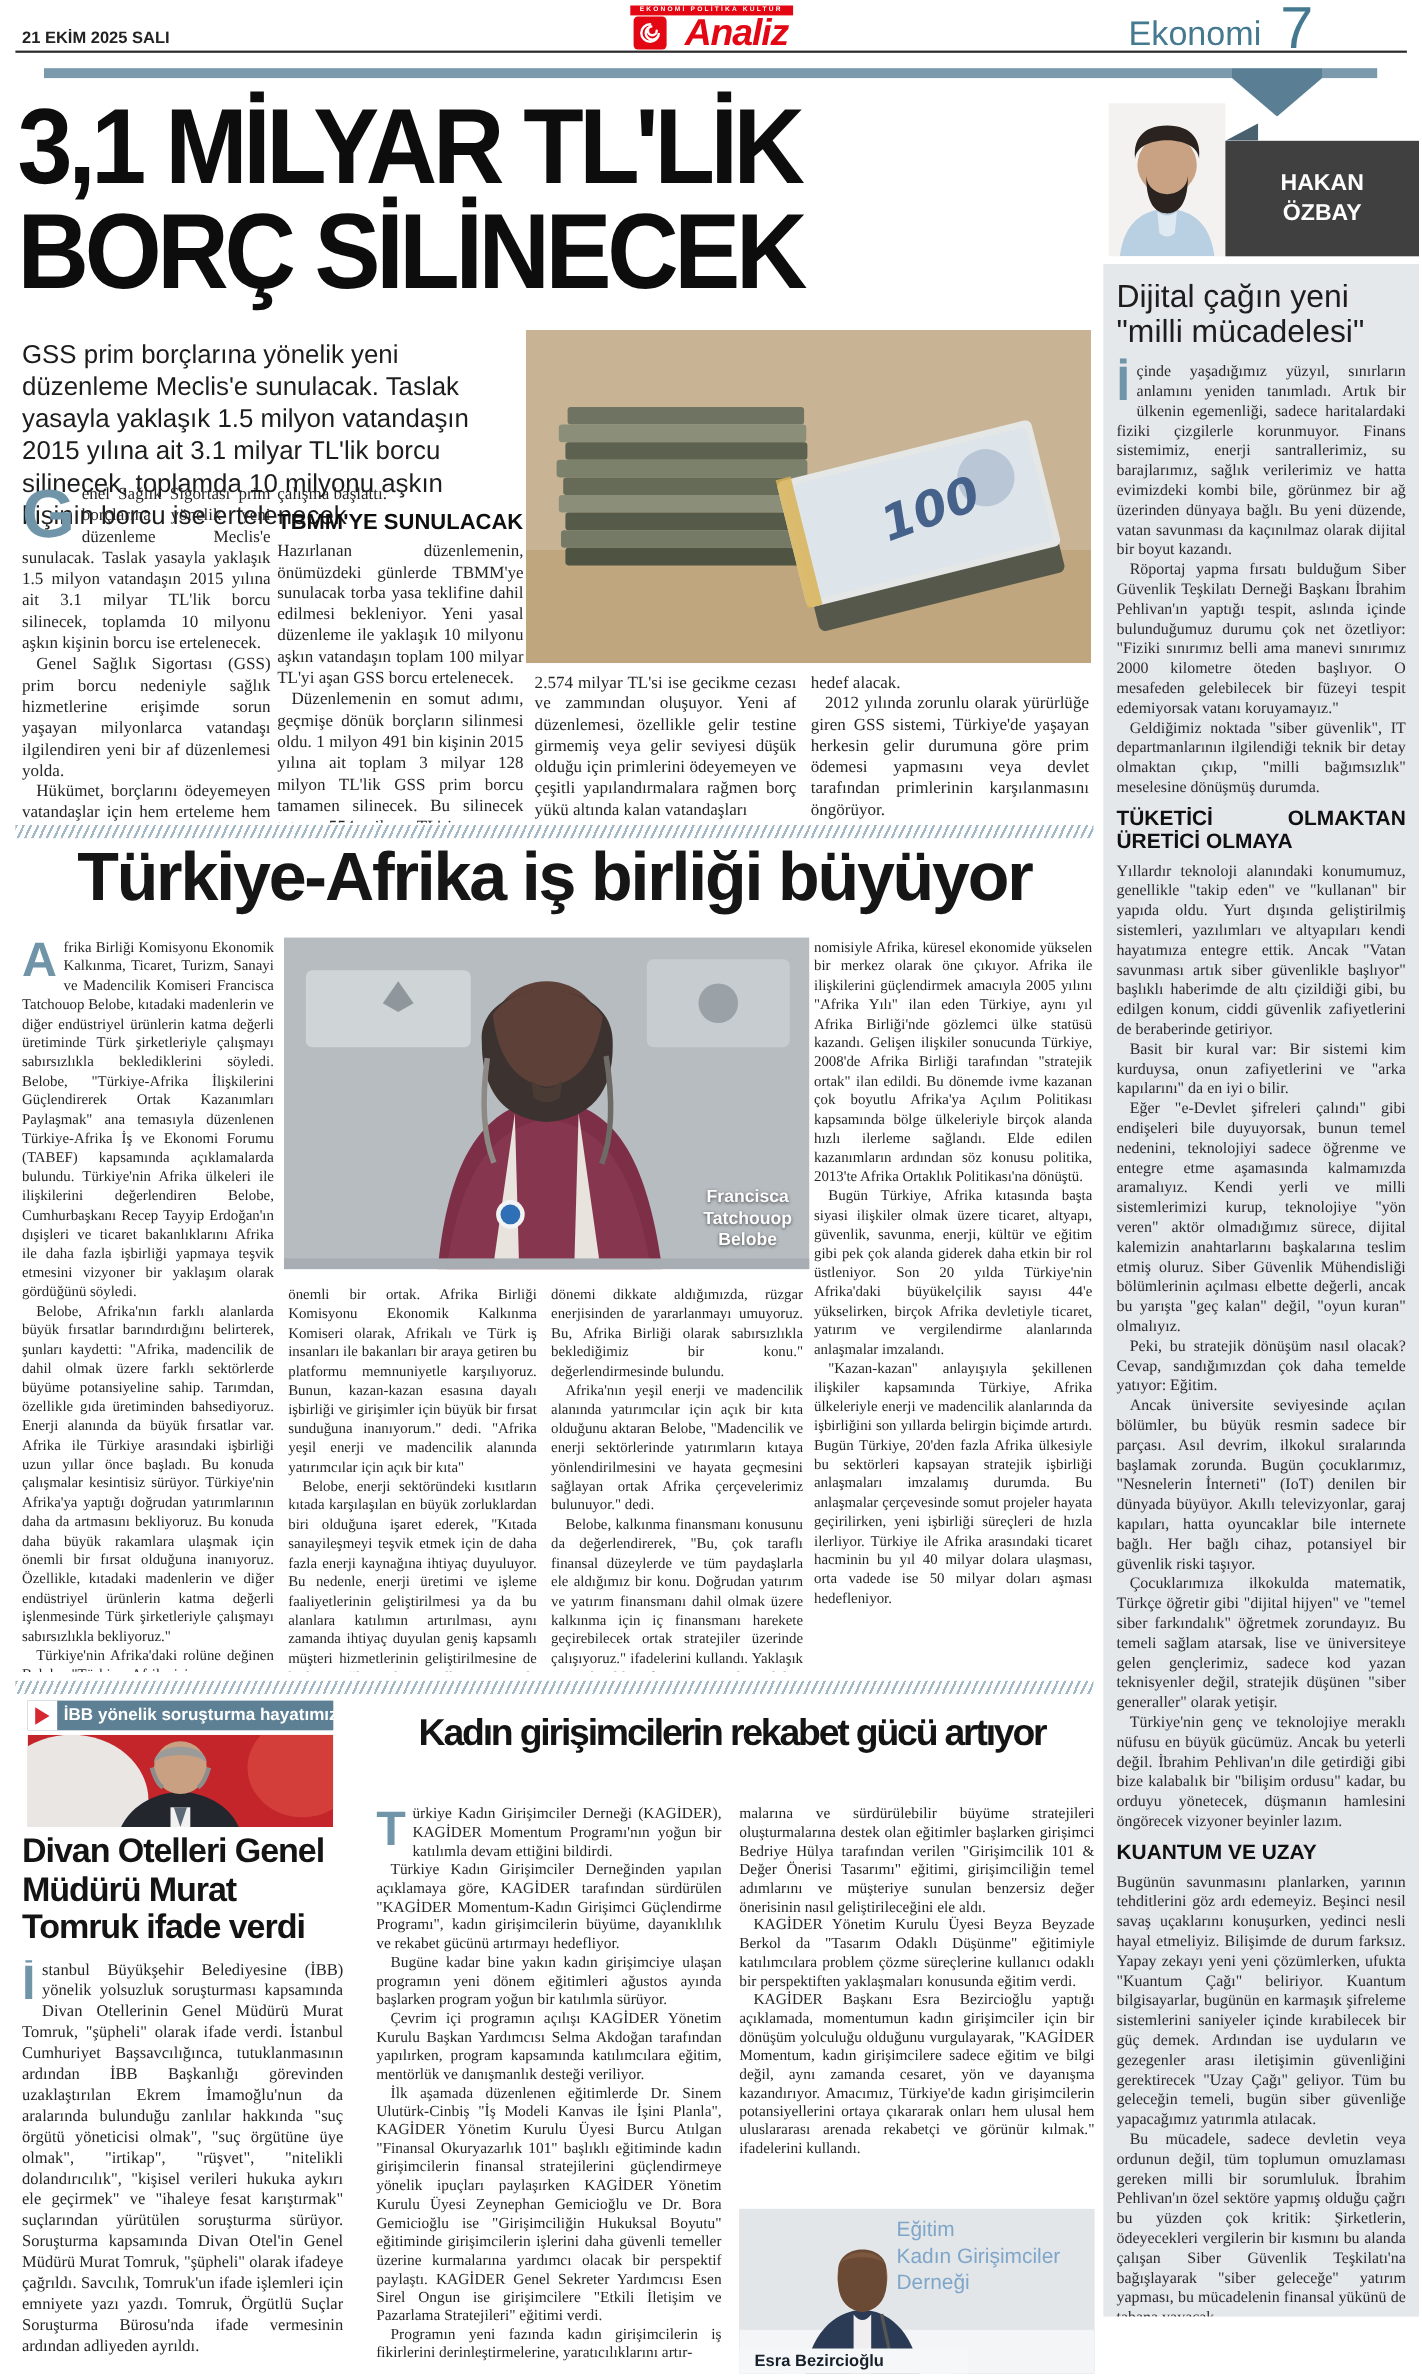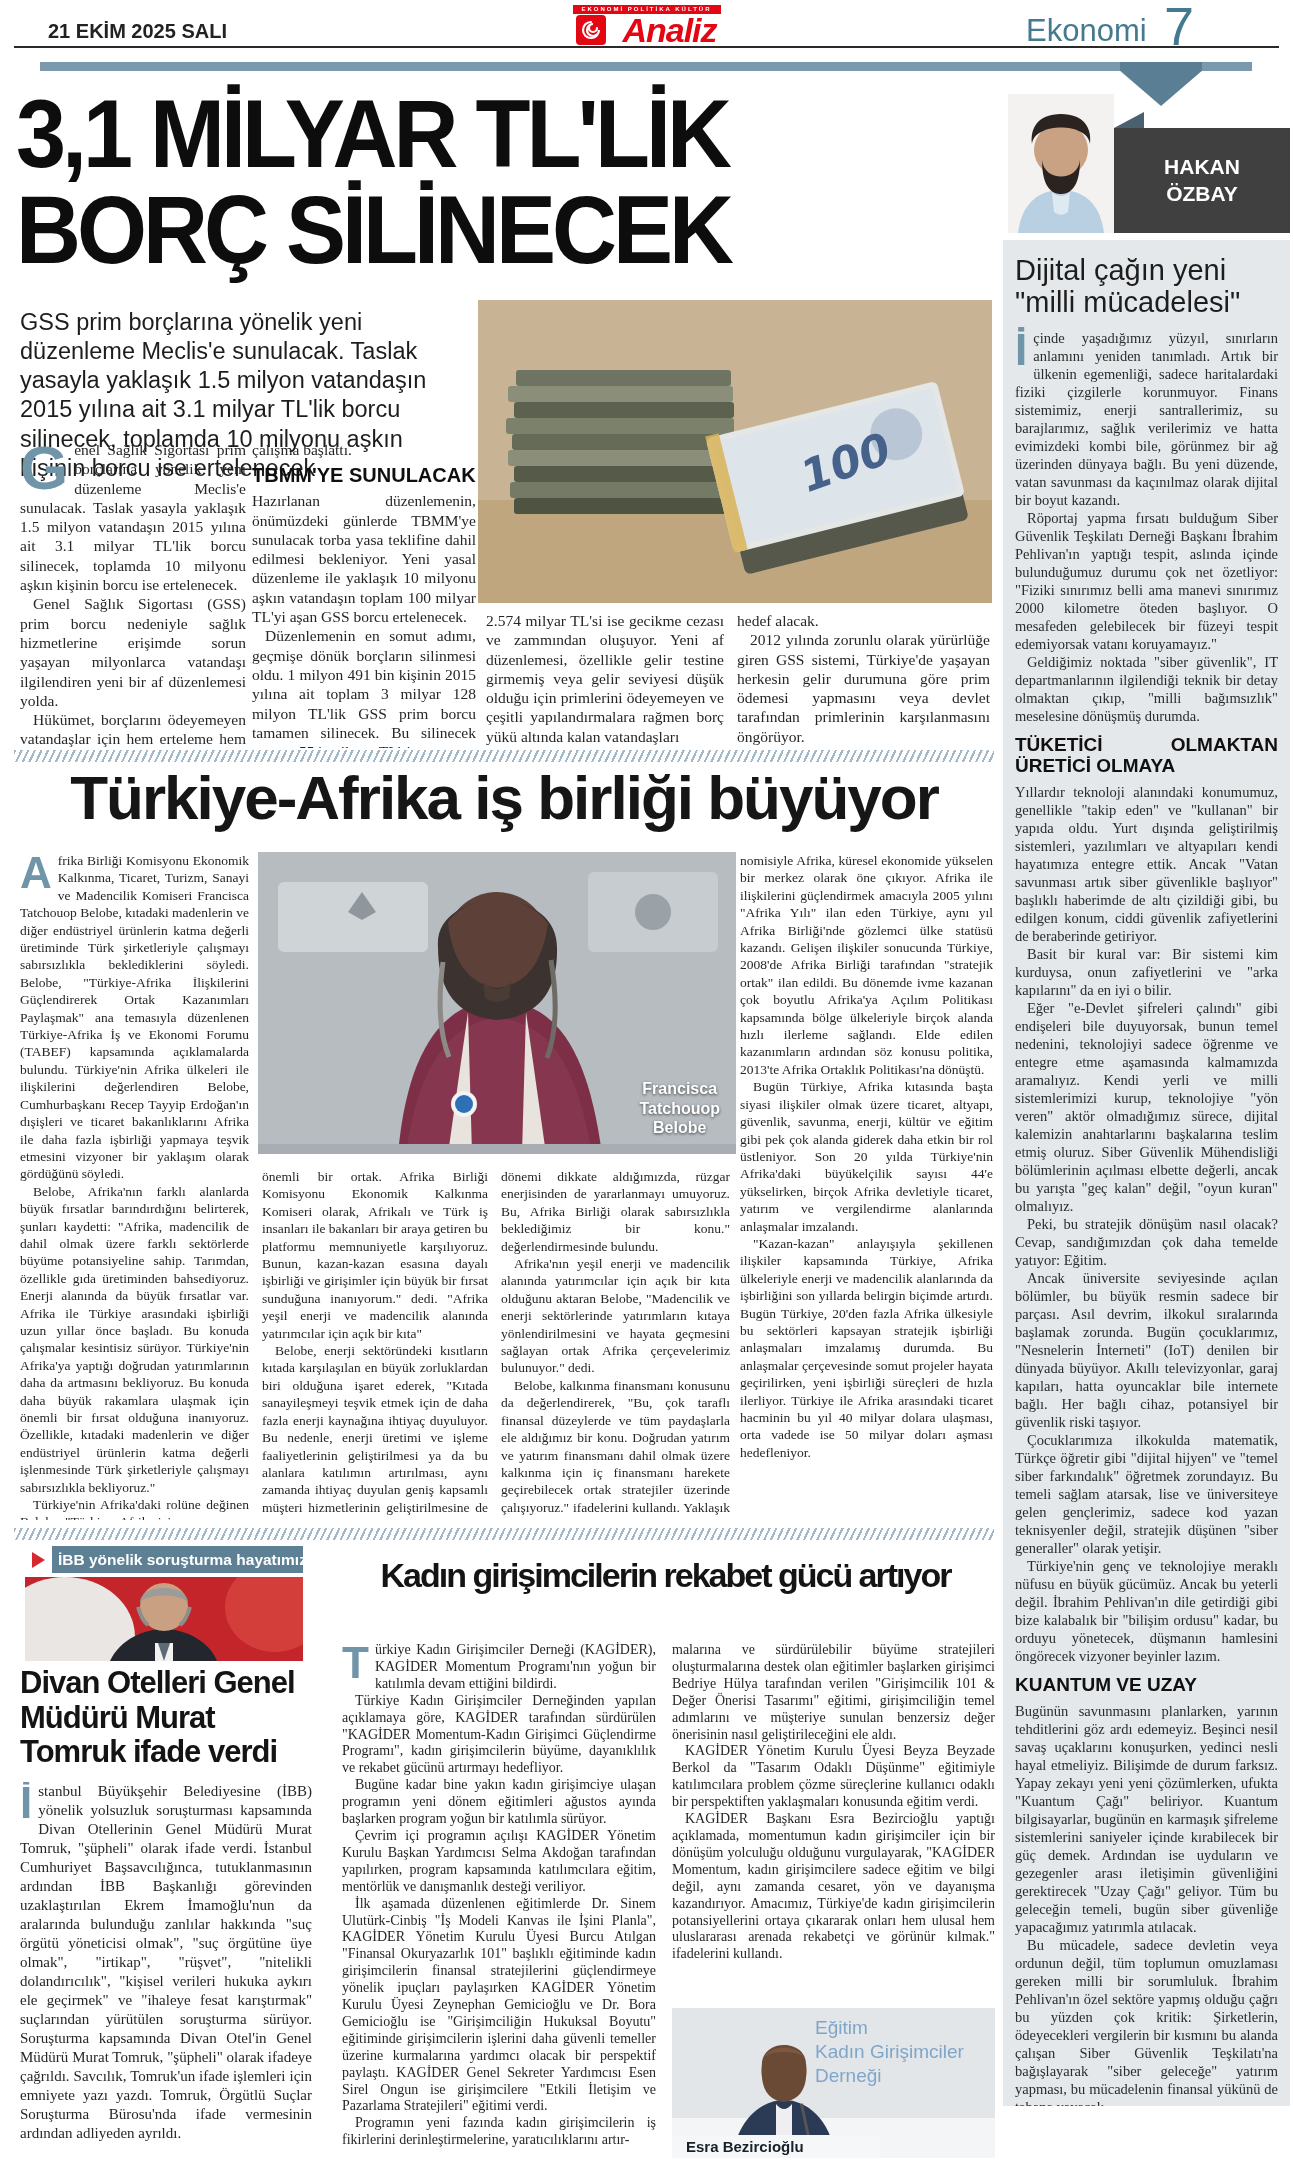--- a/index.html
+++ b/index.html
@@ -1,21 +1,21 @@
 <!DOCTYPE html>
 <html lang="tr"><head>
 <meta charset="utf-8">
 <style>
   html,body{margin:0;padding:0;background:#9a9a9a;}
   .page{position:relative;width:1293px;height:2161px;margin:0 auto;background:#ffffff;overflow:hidden;
         font-family:"Liberation Serif", serif;color:#1c1c1c;}
 
   
   .header{position:absolute;left:14px;top:4px;width:1265px;height:42px;border-bottom:2px solid #2a2a2a;}
-  .date{position:absolute;left:6px;bottom:3px;font-family:"Liberation Sans",sans-serif;font-weight:bold;font-size:20px;color:#222;margin-left:28px;}
+  .date{position:absolute;left:6px;bottom:3px;font-family:"Liberation Sans",sans-serif;font-weight:bold;font-size:15px;color:#222;}
   .logo{position:absolute;left:50%;transform:translateX(-50%);bottom:1px;text-align:center;}
   .logo-topline{display:block;margin:0 auto 1px auto;width:148px;background:#e30613;color:#fff;
         font-family:"Liberation Sans",sans-serif;font-size:6px;font-weight:bold;letter-spacing:2px;line-height:9px;}
   .logo-row{display:flex;align-items:center;justify-content:center;gap:16px;}
   .logo-mark{width:30px;height:30px;background:#e30613;border-radius:4px;display:flex;align-items:center;justify-content:center;}
   .logo-word{font-family:"Liberation Sans",sans-serif;font-weight:bold;font-style:italic;font-size:34px;line-height:30px;color:#e30613;letter-spacing:-1px;}
   .section-group{position:absolute;left:1012px;bottom:0px;width:168px;display:flex;align-items:flex-end;justify-content:space-between;}
   .section-name{font-family:"Liberation Sans",sans-serif;font-size:31px;color:#44798f;line-height:30px;}
   .page-num{font-family:"Liberation Sans",sans-serif;font-size:54px;color:#44798f;line-height:40px;}
 

